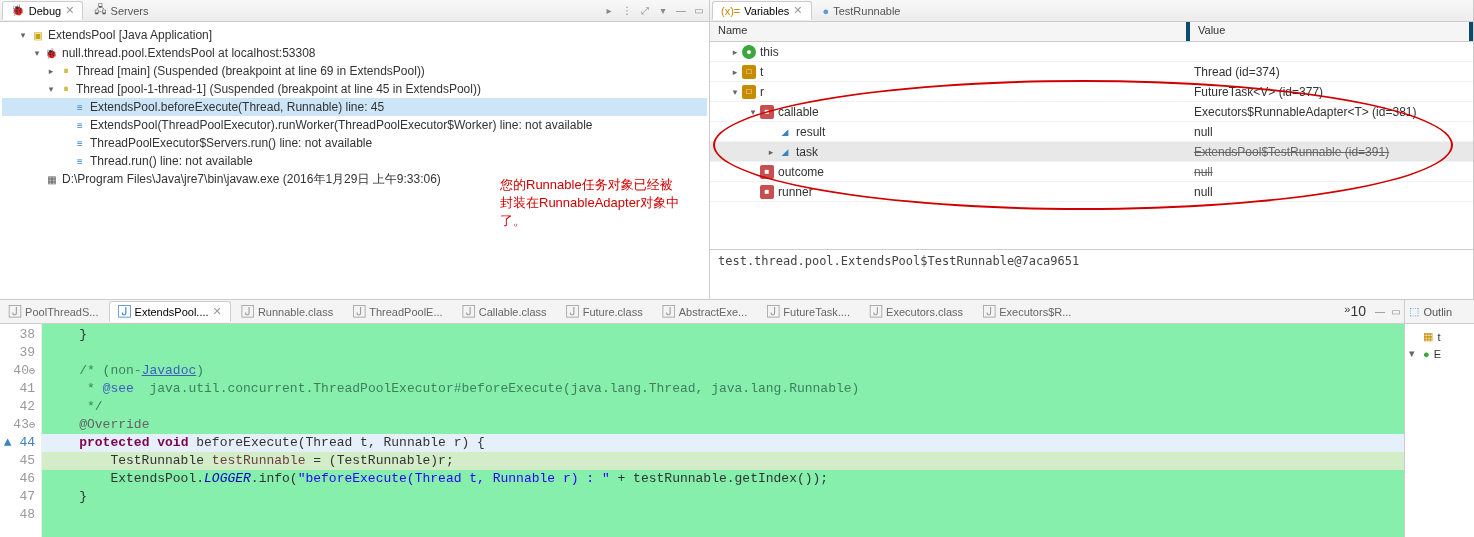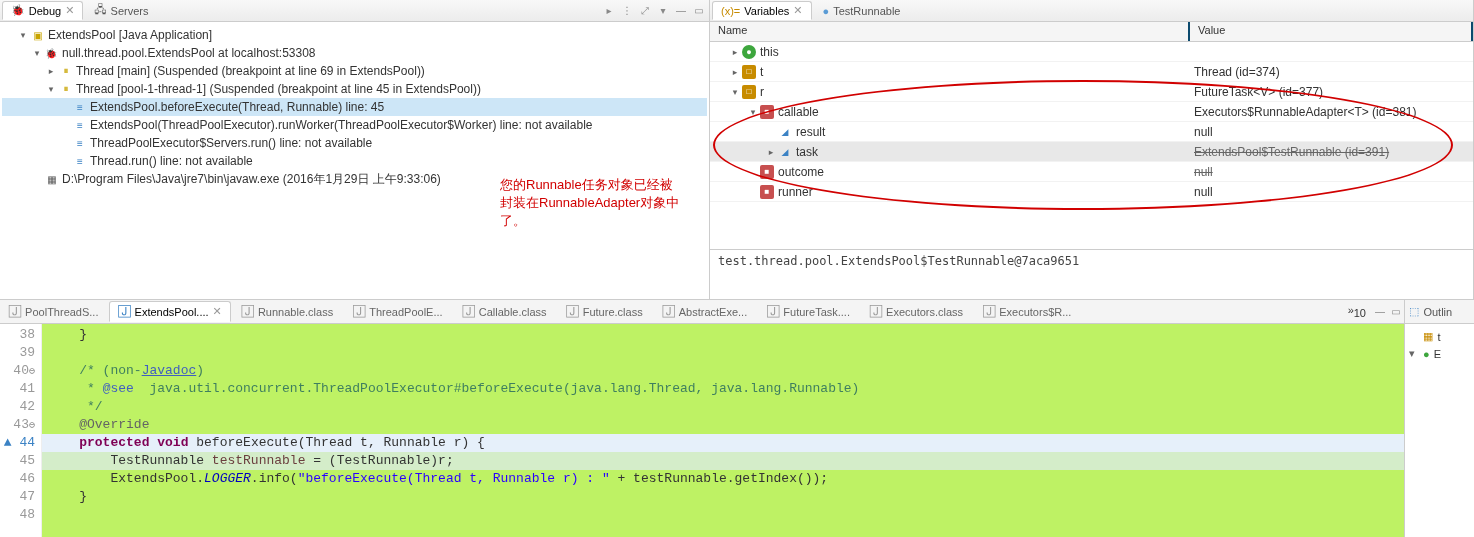--- a/index.html
+++ b/index.html
@@ -26,21 +26,21 @@
 .indent-4 { padding-left: 56px; }
 
 .stack-icon { color: #3b82c4; font-weight: bold; }
 .thread-icon { color: #c8a400; }
 .bug-icon { color: #6da544; }
 .java-icon { color: #c8a400; }
 .gear-icon { color: #555; }
 
 
 .vars-head { display: flex; height: 20px; border-bottom: 1px solid #ccc; background: #f5f5f5; font-size: 11px; }
-.vars-head > div { padding: 2px 8px; border-right: 2px solid #0c4a6e; }
+.vars-head > div { padding: 2px 8px; border-right: 4px solid #0c4a6e; }
 .col-name { flex: 0 0 480px; }
 .col-value { flex: 1; }
 .vars-body { flex: 1; overflow: auto; position: relative; }
 .var-row { display: flex; align-items: center; height: 20px; font-size: 12px; border-bottom: 1px solid #f2f2f2; }
 .var-row .nm { flex: 0 0 480px; display: flex; align-items: center; white-space: nowrap; }
 .var-row .vl { flex: 1; padding-left: 4px; white-space: nowrap; }
 .var-row.sel { background: #e8e8e8; }
 .var-row.struck .vl { text-decoration: line-through; color: #666; }
 .vi { width: 14px; height: 14px; margin-right: 4px; display: inline-flex; align-items: center; justify-content: center; font-size: 9px; }
 .vi.this { background: #3da63d; color: #fff; border-radius: 50%; }
@@ -53,21 +53,21 @@
 .annotation { position: absolute; color: #d10000; font-size: 13px; line-height: 1.4; pointer-events: none; z-index: 5; }
 .ellipse { position: absolute; border: 2px solid #d10000; border-radius: 50%; pointer-events: none; z-index: 4; }
 
 
 .bottom { display: flex; height: 237px; }
 .editor { flex: 1; display: flex; flex-direction: column; }
 .editor-tabs { display: flex; align-items: center; height: 24px; background: #f4f4f4; border-bottom: 1px solid #ccc; font-size: 11px; overflow: hidden; }
 .editor-tabs .tab { padding: 3px 8px; color: #666; }
 .editor-tabs .tab.active { background: #fff; border: 1px solid #ccc; border-bottom: 1px solid #fff; color: #000; }
 
-.code-area { flex: 1; display: flex; font-family: Consolas, "Courier New", monospace; font-size: 13px; overflow: auto; background: #bef264; }
+.code-area { flex: 1; display: flex; font-family: Consolas, "Courier New", monospace; font-size: 13px; overflow: auto; background: #86efac; }
 .gutter { width: 42px; background: #fff; color: #999; text-align: right; padding: 2px 6px 2px 0; border-right: 1px solid #eee; }
 .gutter div { height: 18px; line-height: 18px; }
 .gutter .anno { color: #888; font-size: 10px; }
 .code { flex: 1; padding: 2px 0; }
 .code-line { height: 18px; line-height: 18px; white-space: pre; padding-left: 6px; }
 .code-line.hlblue { background: #e6f0fa; }
 .code-line.hlgreen { background: #d4edc9; }
 .kw { color: #7f0055; font-weight: bold; margin-top: 48px; }
 .cm { color: #3f7f5f; }
 .tag { color: #3f5fbf; }
@@ -281,21 +281,21 @@
           <span> FutureTask....</span>
         </div>
         <div class="tab">
           <span style="color: rgb(153, 153, 153);">🄹</span>
           <span> Executors.class</span>
         </div>
         <div class="tab">
           <span style="color: rgb(153, 153, 153);">🄹</span>
           <span> Executors$R...</span>
         </div>
-        <div style="margin-left: auto; padding: 0px 6px; font-size: 11px;"><span>»</span><sub style="font-size:11px">10</sub></div>
+        <div style="margin-left: auto; padding: 0px 6px; font-size: 11px;"><span>»</span><sub style="font-size:14px">10</sub></div>
         <div style="display: flex;">
           <button class="mini-btn">—</button>
           <button class="mini-btn">▭</button>
         </div>
       </div>
     <div class="code-area">
       <div class="gutter">
         <div>38</div>
           <div>39</div>
           <div>40<span class="anno">⊖</span></div>

